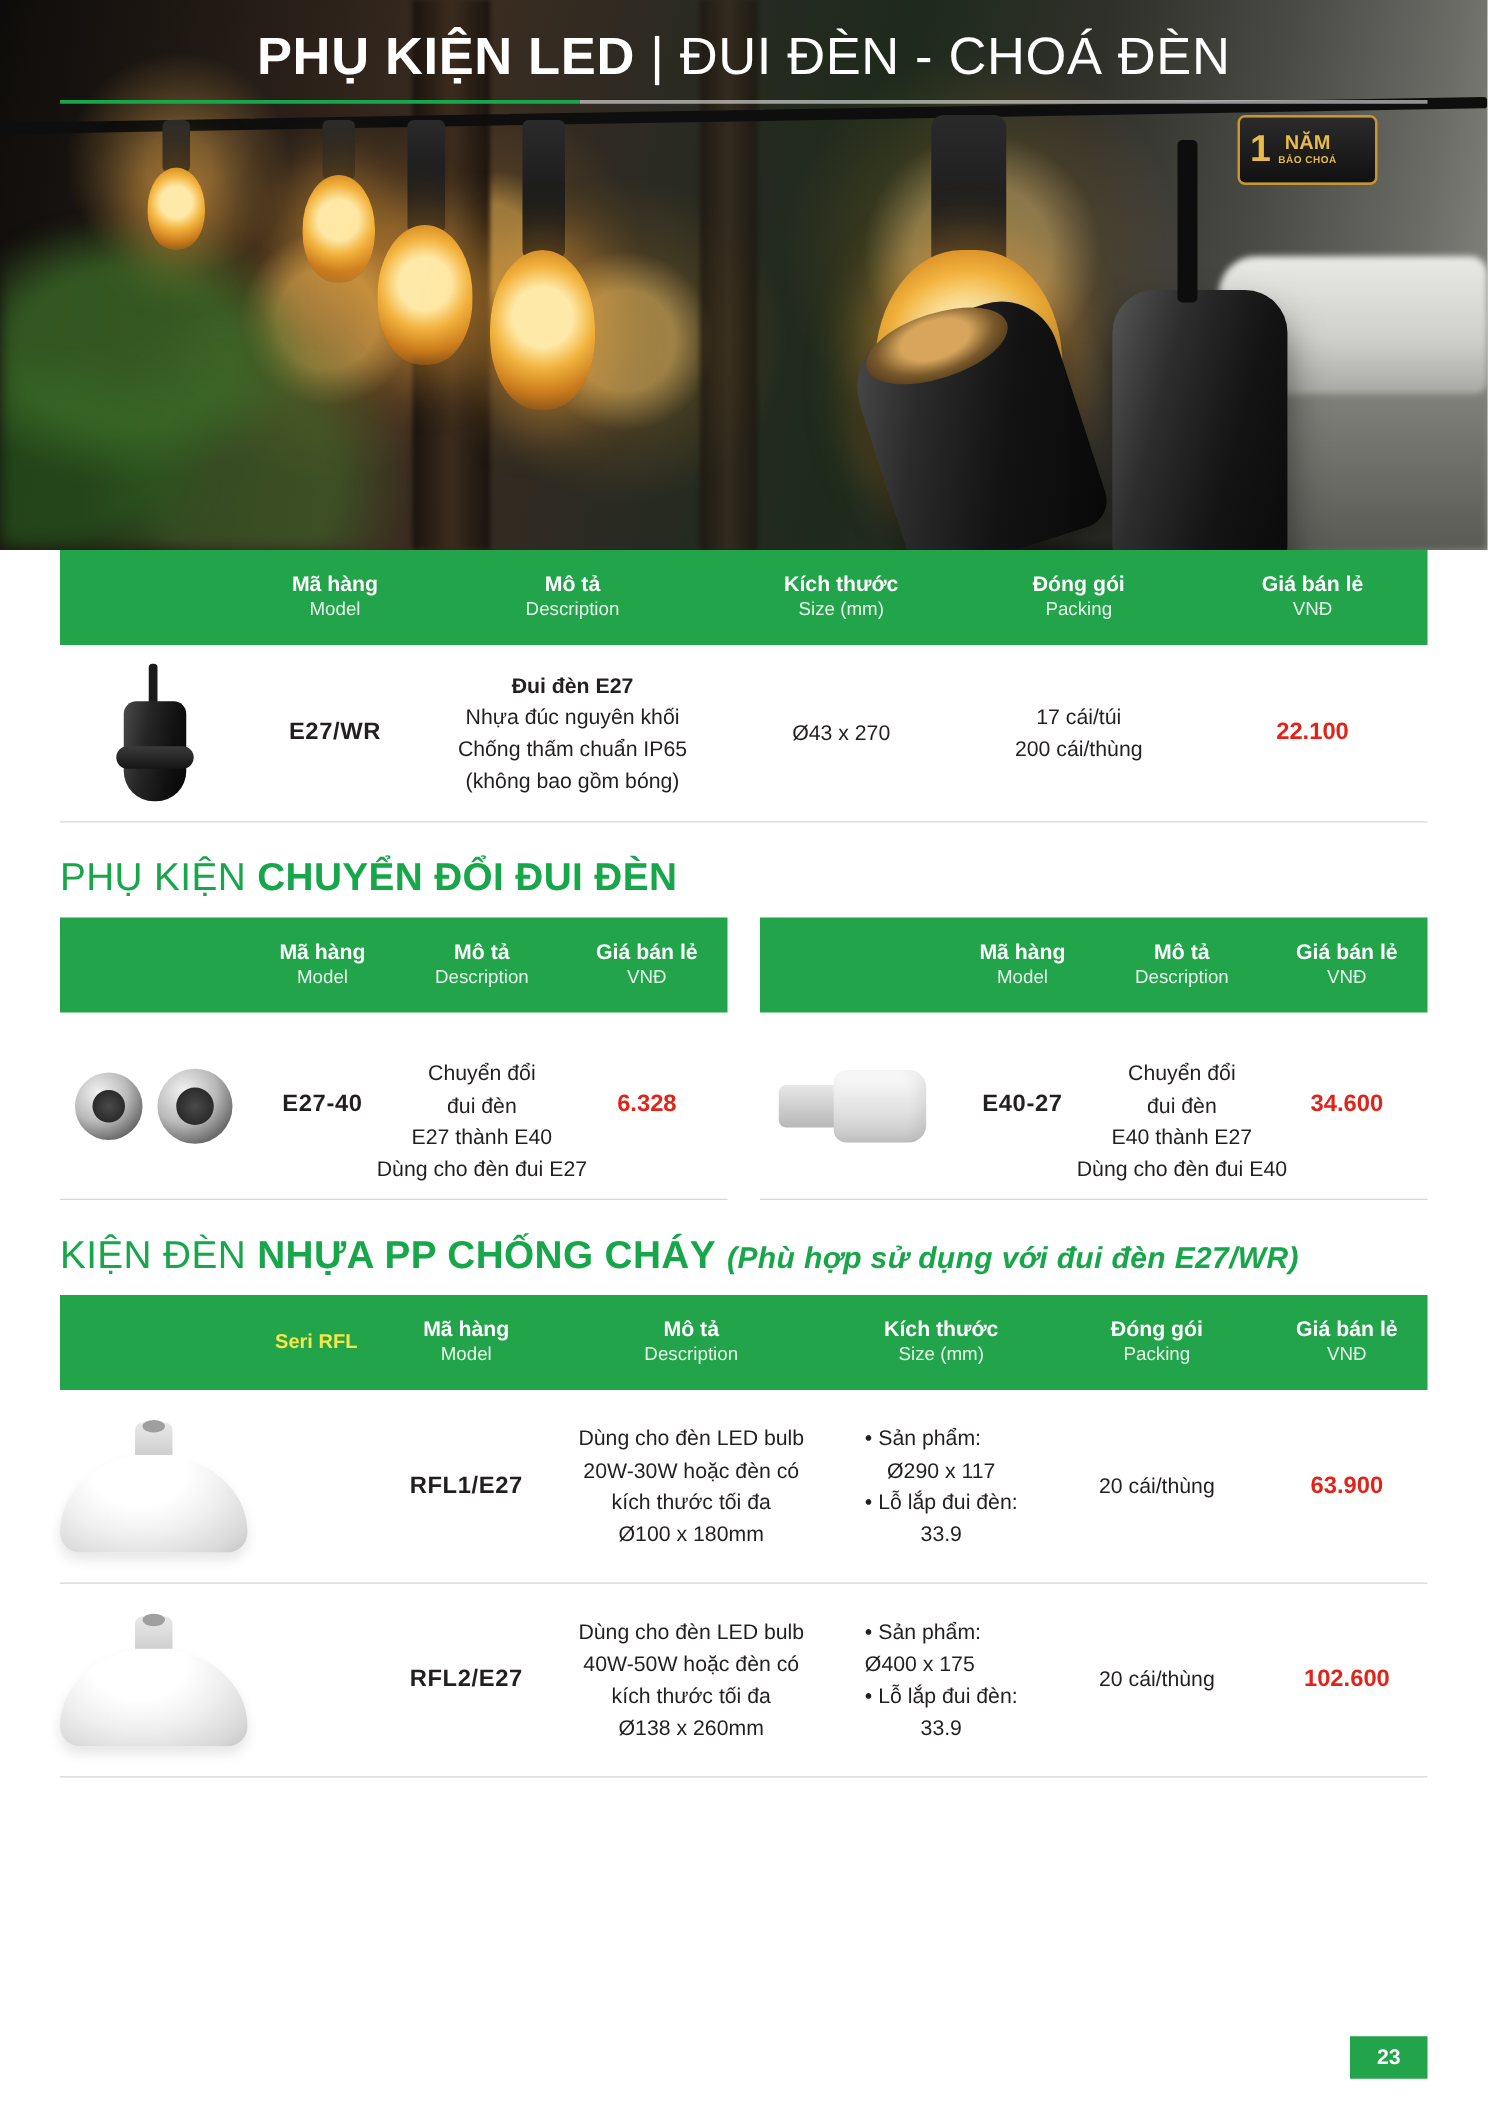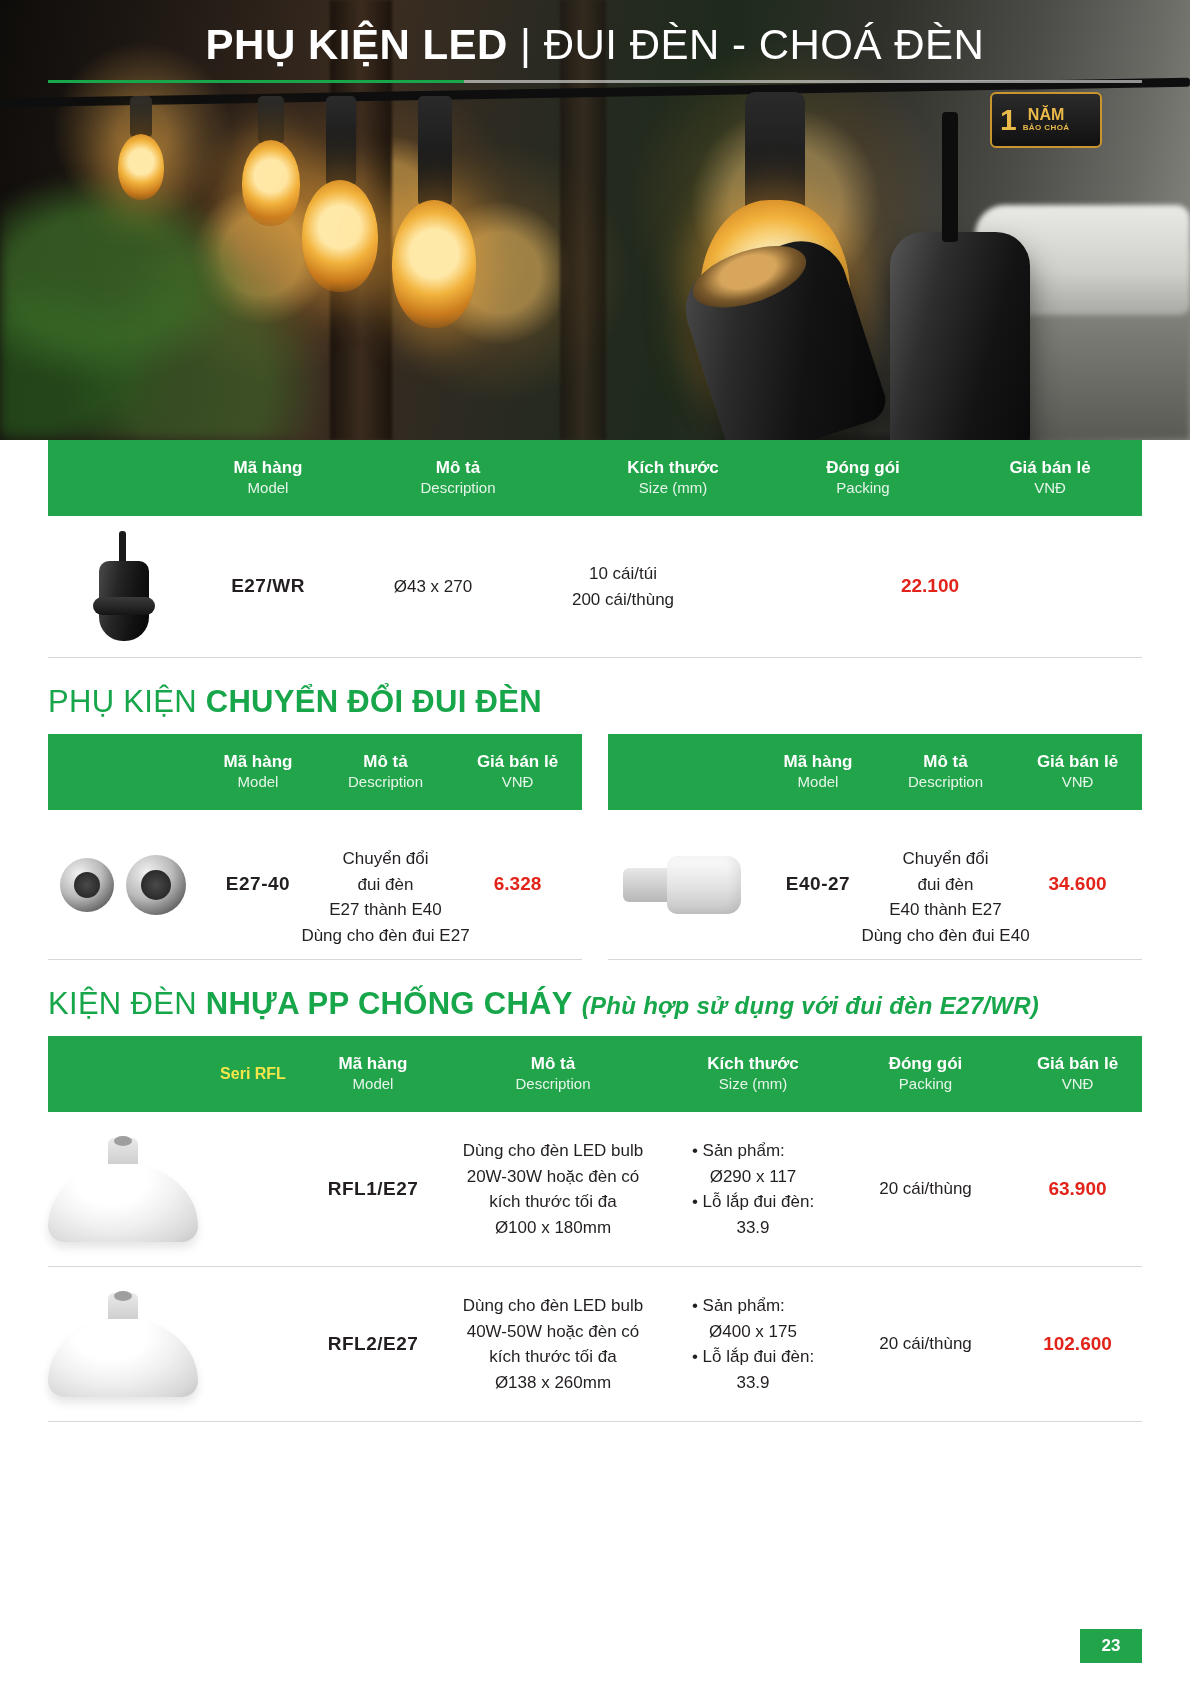--- a/index.html
+++ b/index.html
@@ -323,23 +323,29 @@
 
   <div class="row">
     <div class="cell thumb" style="width:150px">
       <div class="holder">
         <div class="wire"></div>
           <div class="body"></div>
           <div class="ring"></div>
       </div>
     </div>
     <div class="cell model" style="width:140px">E27/WR</div>
+    <div class="cell" style="width:240px">
+      <div class="desc-title">Đui đèn E27</div>
+      <div>Nhựa đúc nguyên khối</div>
+      <div>Chống thấm chuẩn IP65</div>
+      <div>(không bao gồm bóng)</div>
+    </div>
     <div class="cell" style="width:190px">Ø43 x 270</div>
     <div class="cell" style="width:190px">
-      <div>10 cái/túi</div>
+      <div>17 cái/túi</div>
       <div>200 cái/thùng</div>
     </div>
     <div class="cell price" style="flex:1">22.100</div>
   </div>
 
   <h2 class="section">
     <span>PHỤ KIỆN</span>
     <b>CHUYỂN ĐỔI ĐUI ĐÈN</b>
   </h2>
 
@@ -487,21 +493,21 @@
     <div class="cell model" style="width:130px">RFL2/E27</div>
     <div class="cell" style="width:230px">
       <div>Dùng cho đèn LED bulb</div>
       <div>40W-50W hoặc đèn có</div>
       <div>kích thước tối đa</div>
       <div>Ø138 x 260mm</div>
     </div>
     <div class="cell" style="width:170px">
       <div class="bullets">
         <div>• Sản phẩm:</div>
-        <div style="text-align:center">Ø400 x 175</div>
+        <div style="">Ø400 x 175</div>
         <div>• Lỗ lắp đui đèn:</div>
         <div style="text-align:center">33.9</div>
       </div>
     </div>
     <div class="cell" style="width:175px">20 cái/thùng</div>
     <div class="cell price" style="flex:1">102.600</div>
   </div>
 
 </div>
 

